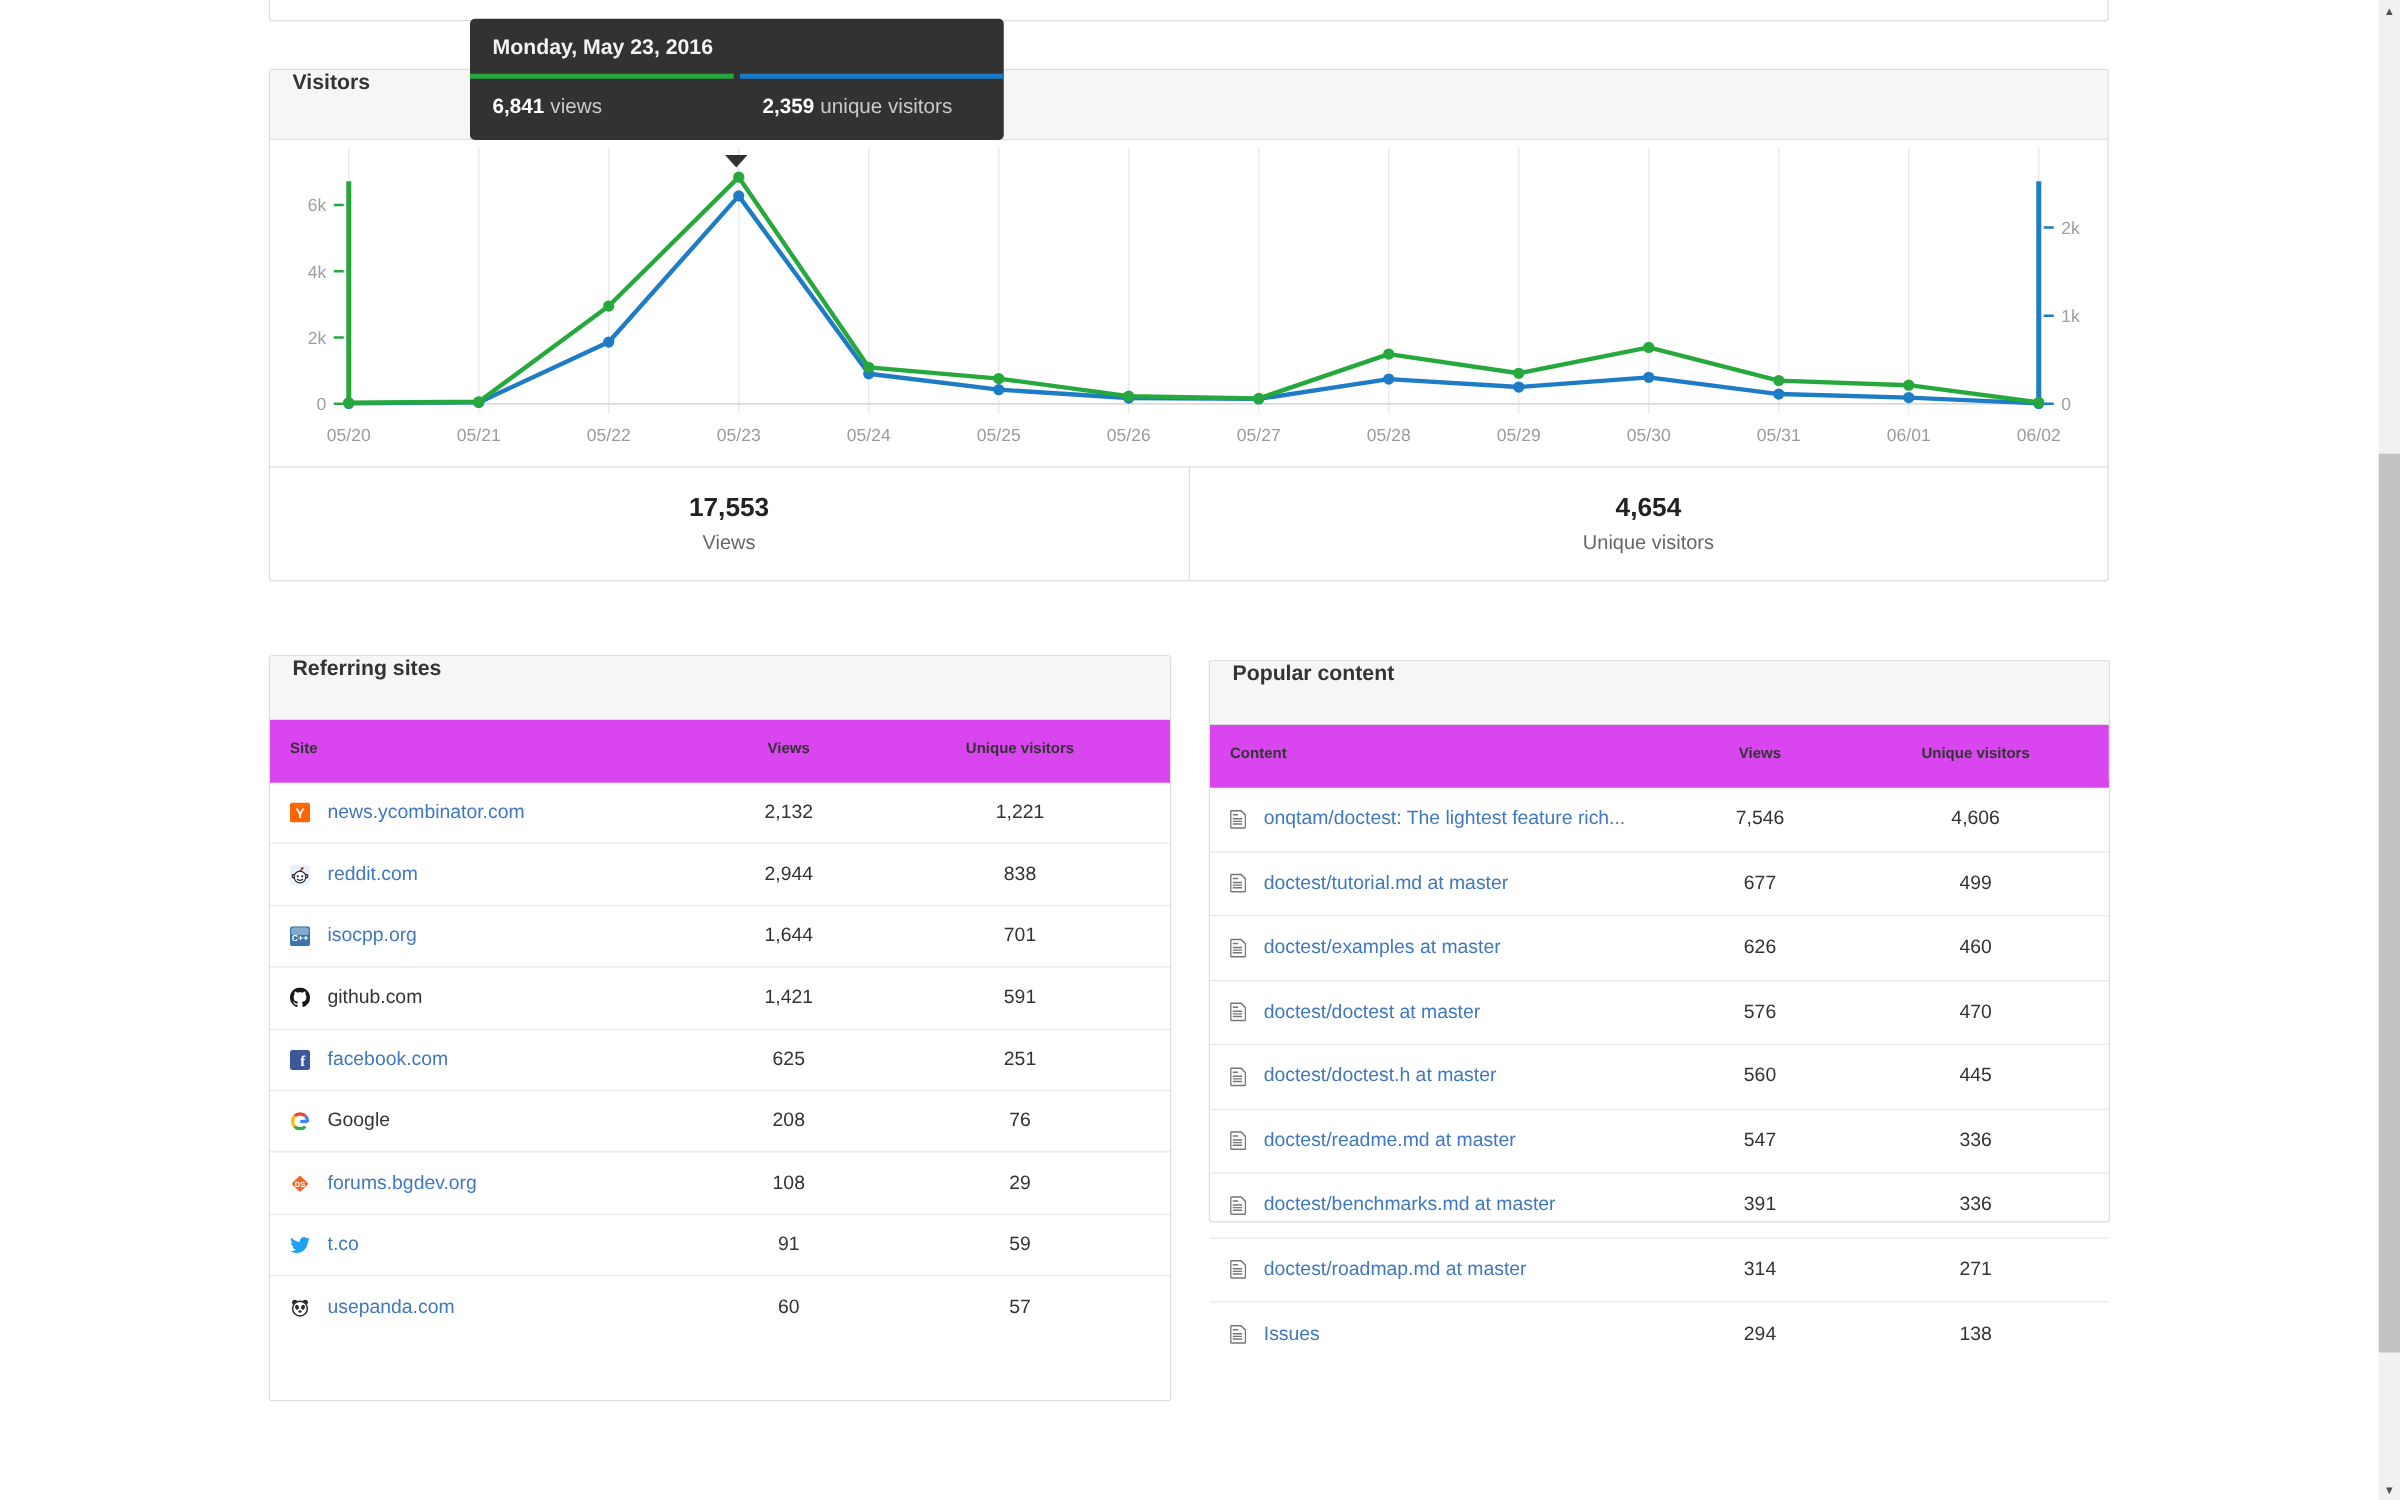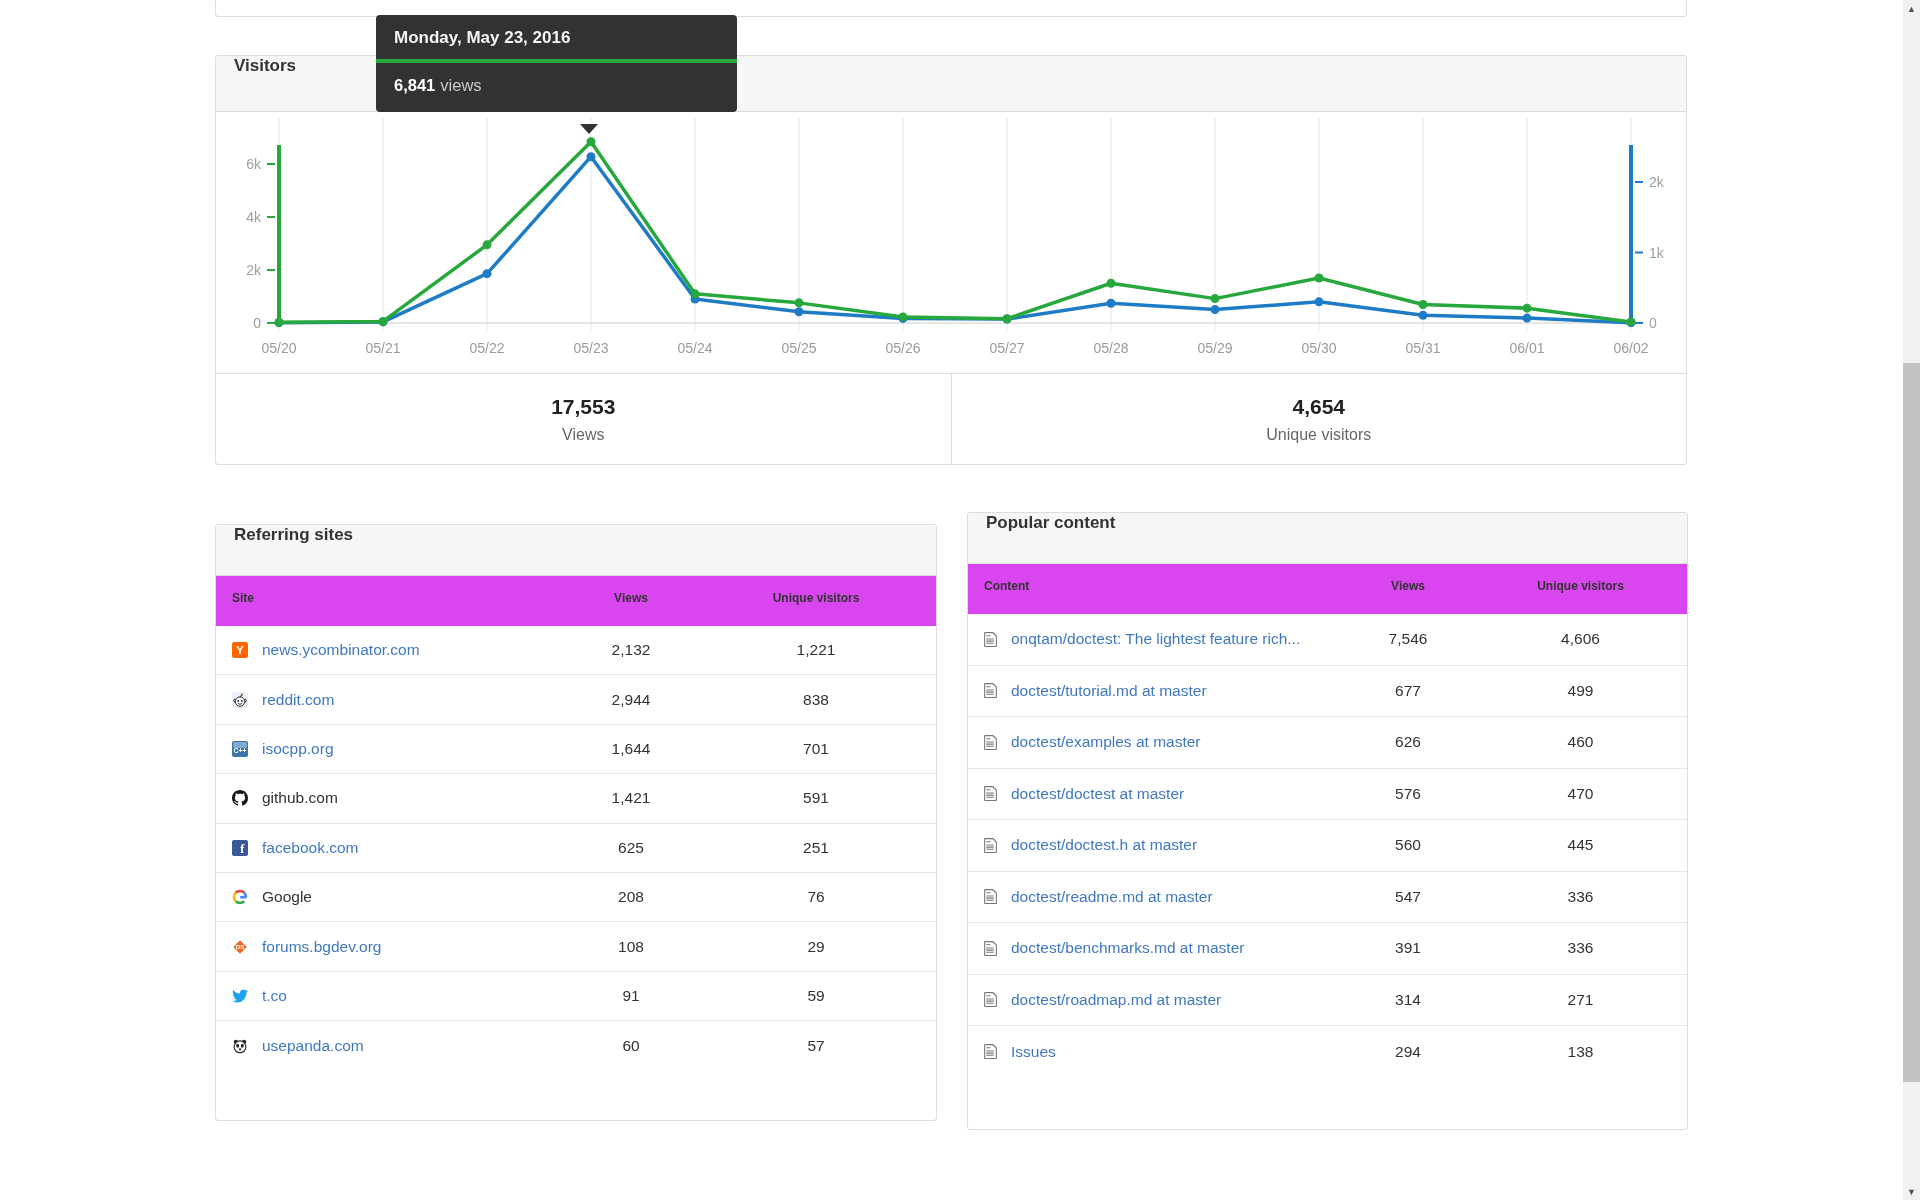--- a/index.html
+++ b/index.html
@@ -21,31 +21,31 @@
   #visitors-heading { height:56px; }
   #chart-region { position:absolute; top:57px; left:0; width:1470px; height:263px; }
   #chart-svg { position:absolute; left:0; top:0; }
   #visitors-summary { position:absolute; left:0; right:0; bottom:0; height:91px; border-top:1px solid #ddd; display:flex; }
   .sum-cell { flex:1; display:flex; flex-direction:column; align-items:center; justify-content:center; gap:7px; }
   .sum-cell + .sum-cell { border-left:1px solid #ddd; }
   .sum-num { font-size:21px; font-weight:bold; color:#222; }
   .sum-label { font-size:16px; color:#666; }
 
   
-  #tooltip { position:absolute; left:376px; top:15px; width:361px; background:#323232; border-radius:4px; z-index:6; }
+  #tooltip { position:absolute; left:376px; top:15px; width:427px; background:#323232; border-radius:4px; z-index:6; }
   .tt-title { font-size:17px; font-weight:bold; color:#f3f3f3; padding:13px 18px 11px; }
   .tt-stats { display:flex; gap:5px; }
   .tt-cell { flex:1; border-top:4px solid #888; padding:13px 18px 17px; font-size:16.5px; color:#c9c9c9; white-space:nowrap; }
   .tt-cell b { color:#fff; margin-right:5px; }
   #tooltip-caret { position:absolute; left:580px; top:124px; width:0; height:0; z-index:6;
     border-left:9px solid transparent; border-right:9px solid transparent; border-top:10px solid #323232; }
 
   
   #referring-panel { left:215px; top:524px; width:722px; height:597px; }
-  #popular-panel   { left:967px; top:512px; width:721px; height:618px; }
+  #popular-panel   { left:967px; top:528px; width:721px; height:450px; }
   .table-heading { height:51px; }
   .thead { display:grid; align-items:center; height:50px; background:#d946ef; border-bottom:6px solid #d946ef; font-weight:bold; font-size:12px; color:#333; }
   .r-grid { grid-template-columns:1fr 150px 220px; padding-right:10px; }
   .p-grid { grid-template-columns:1fr 140px 205px; padding-right:4px; }
   .col-first { padding-left:16px; }
   .col-num { text-align:center; }
   .trow { display:grid; align-items:center; border-bottom:1px solid #e8e8e8; font-size:15.5px; color:#333; }
   .trow:last-child { border-bottom:none; }
   .rrow { height:49.4px; }
   .prow { height:51.5px; }
@@ -172,20 +172,23 @@
     </div>
   </div>
 </div>
 
 <div id="tooltip">
   <div class="tt-title">Monday, May 23, 2016</div>
   <div class="tt-stats">
     <div class="tt-cell" id="tt-views" style="border-top-color: rgb(39, 168, 60);">
       <b>6,841</b><span>views</span>
     </div>
+    <div class="tt-cell" id="tt-unique" style="border-top-color: rgb(30, 123, 198);">
+      <b>2,359</b><span>unique visitors</span>
+    </div>
   </div>
 </div>
 <div id="tooltip-caret"></div>
 
 <div class="panel" id="referring-panel">
   <div class="panel-heading table-heading">
     <span>Referring sites</span>
   </div>
   <div class="thead r-grid">
     <div class="col-first">Site</div>

